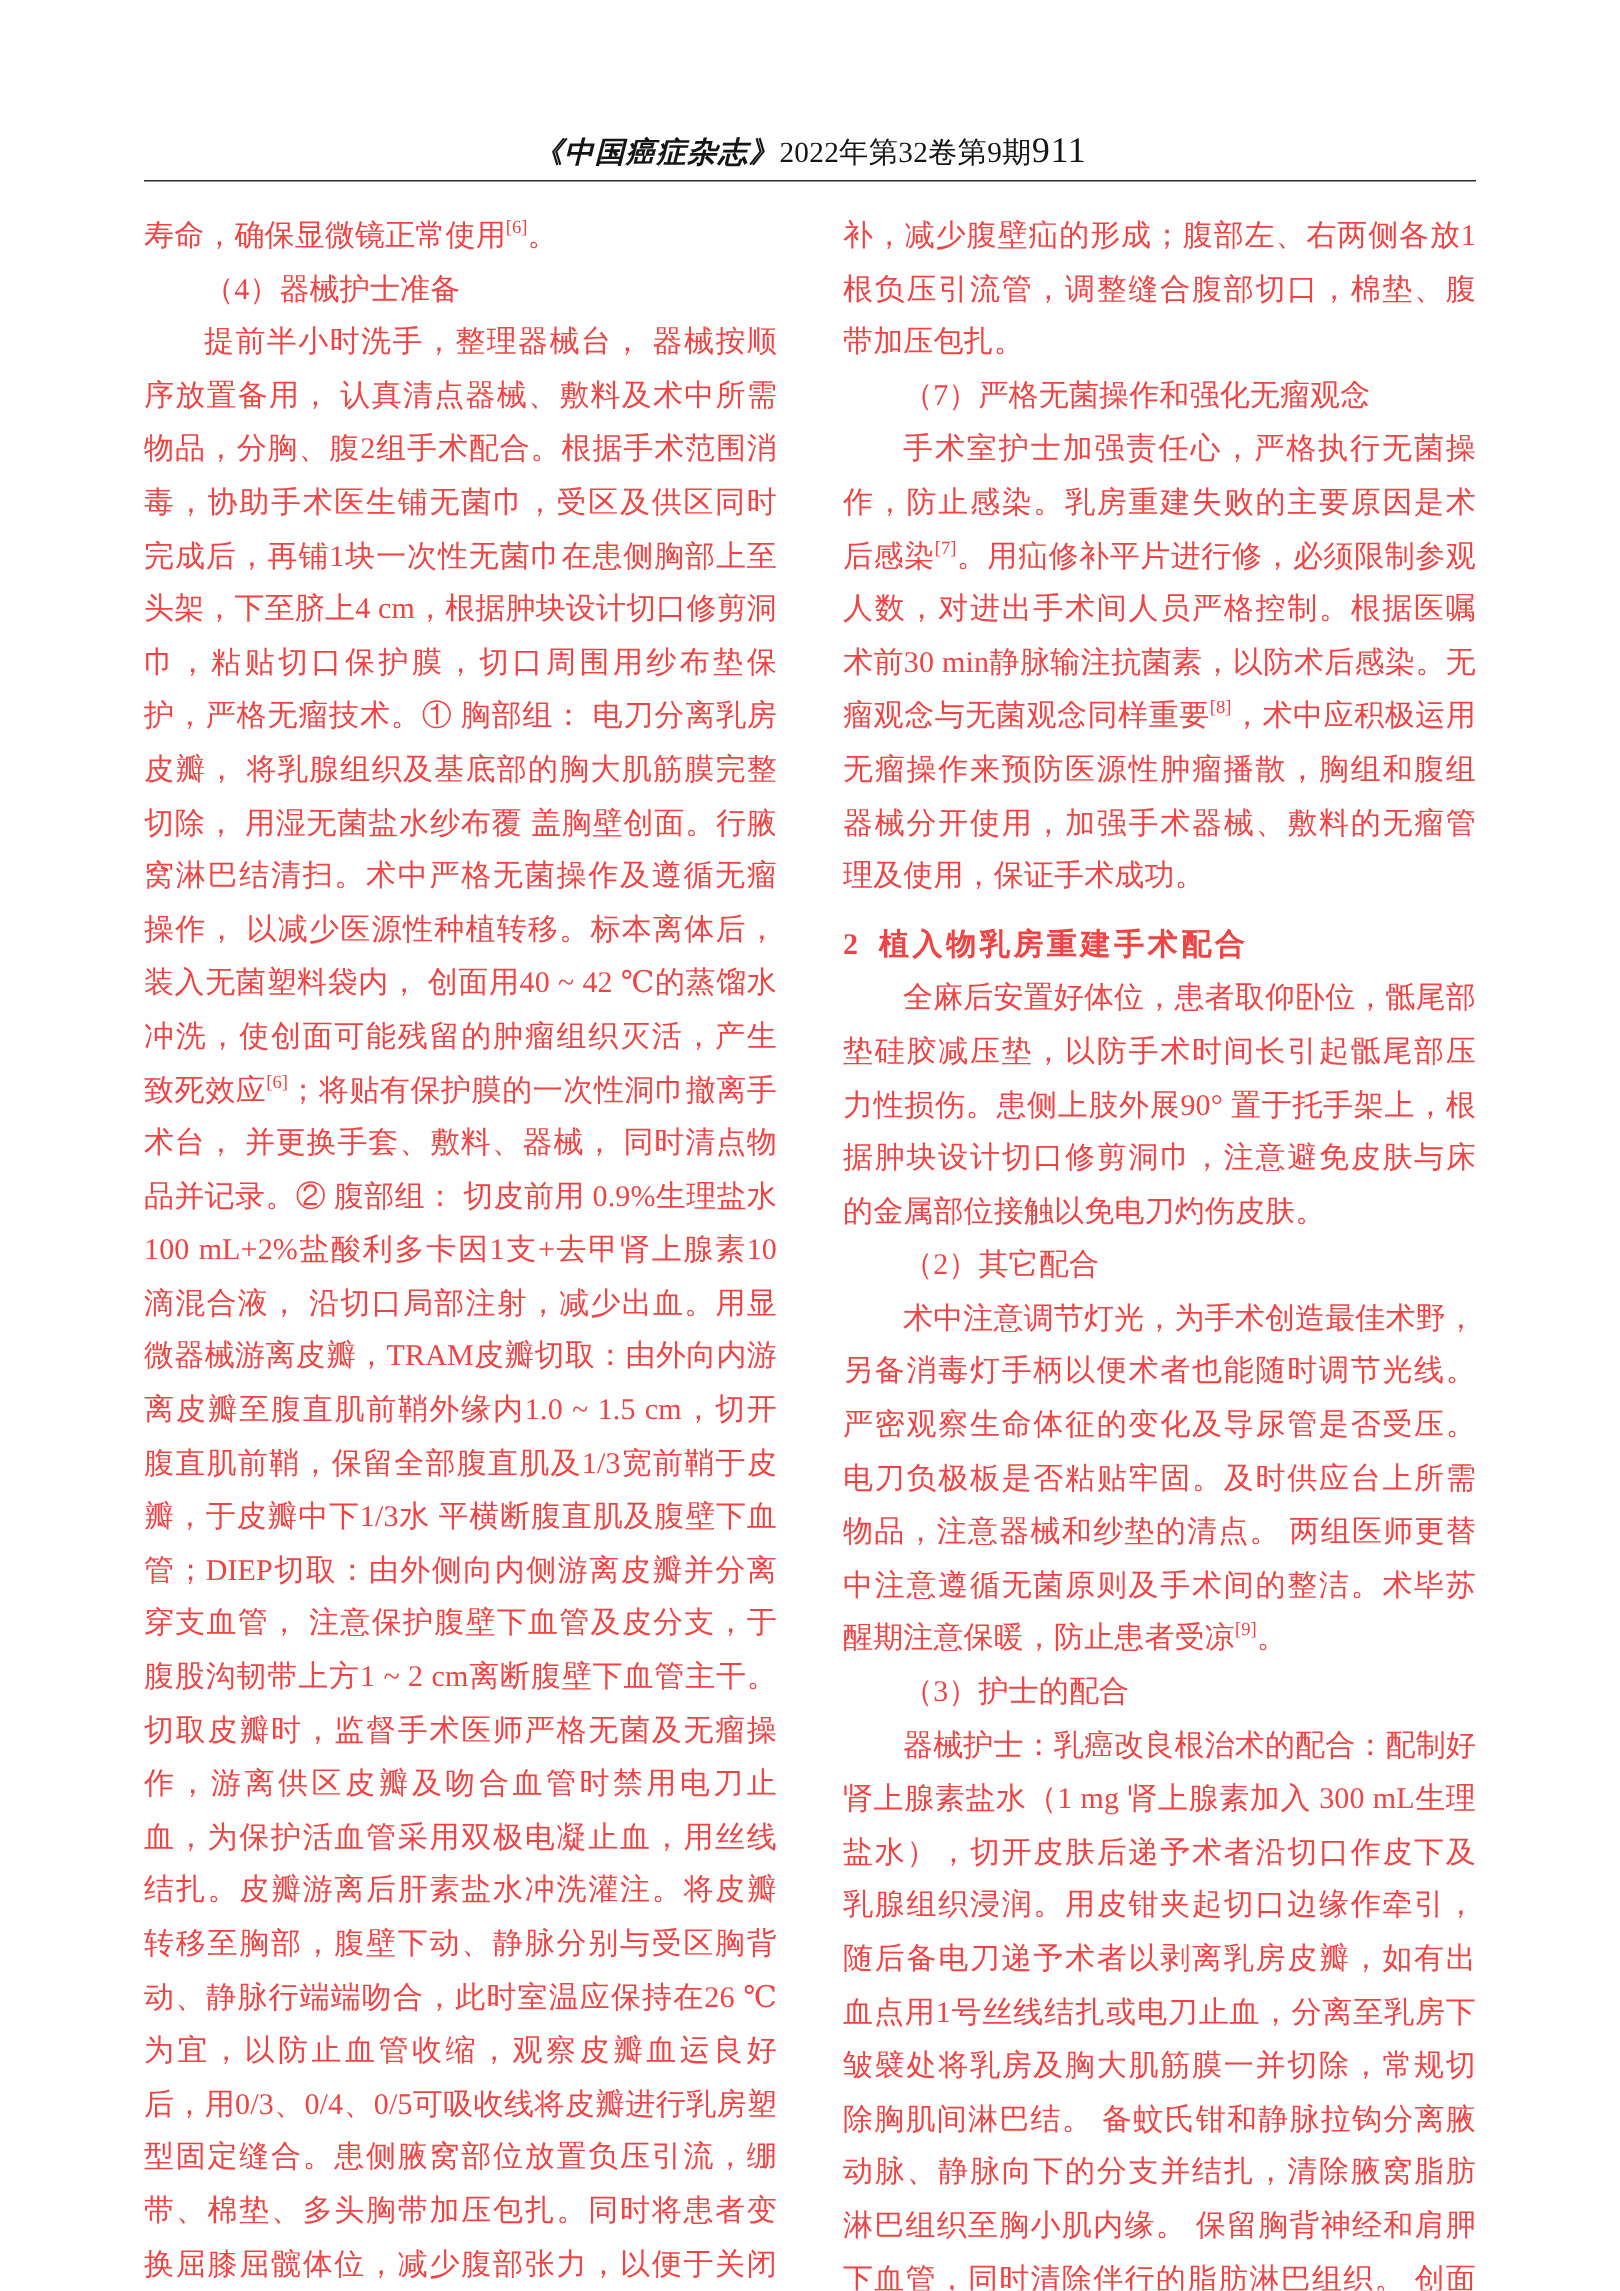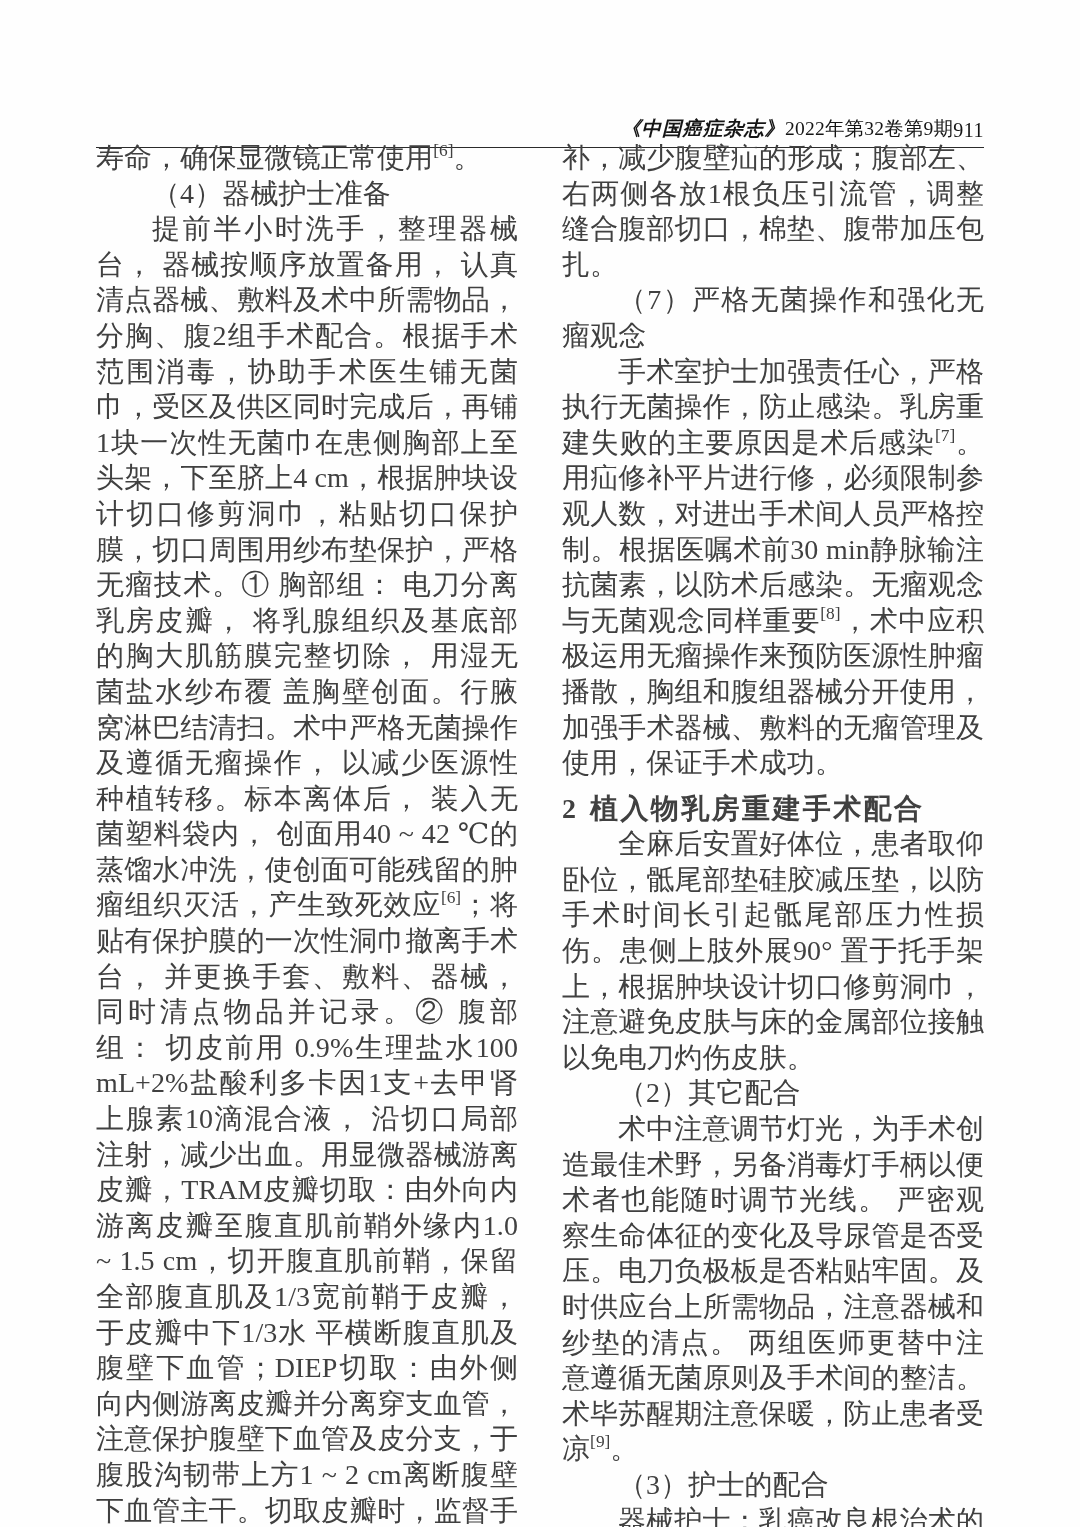--- a/index.html
+++ b/index.html
@@ -19,66 +19,66 @@
     position: absolute;
     left: 0; top: 0;
     width: 1080px;
     height: 1527px;
     background: #fefefe;
   }
   
   .header {
     position: absolute;
     left: 96px;
-    top: 115px;
+    top: 88px;
     width: 888px;
     display: flex;
     align-items: flex-end;
-    justify-content: flex-end;
+    justify-content: center;
     padding-bottom: 5px;
     border-bottom: 1.6px solid #2b2b2b;
   }
   .header-left {
     font-size: 19.5px;
     letter-spacing: 0.2px;
     white-space: nowrap;
     color: #151515;
   }
   .journal-name {
     font-weight: 700;
     font-style: italic;
     letter-spacing: 1px;
     font-family: "Liberation Serif", "DejaVu Serif", serif;
   }
   .header-right {
-    font-size: 20px;
+    font-size: 24px;
     color: #151515;
     letter-spacing: 0.5px;
   }
   
   .columns {
     position: absolute;
     left: 96px;
     top: 140px;
     width: 888px;
     display: flex;
     justify-content: space-between;
   }
   .col {
     width: 422px;
   }
   p.para {
     margin: 0;
-    font-size: 28px;
+    font-size: 20px;
     line-height: 35.6px;
     text-align: justify;
     text-align-last: left;
     text-justify: inter-character;
     letter-spacing: 0.1px;
-    color: #404040;
+    color: #ef4444;
     word-break: break-all;
   }
   p.indent {
     text-indent: 2em;
   }
   p.indent-sub {
     text-indent: 2em;
   }
   p.heading-num {
     text-indent: 0;

